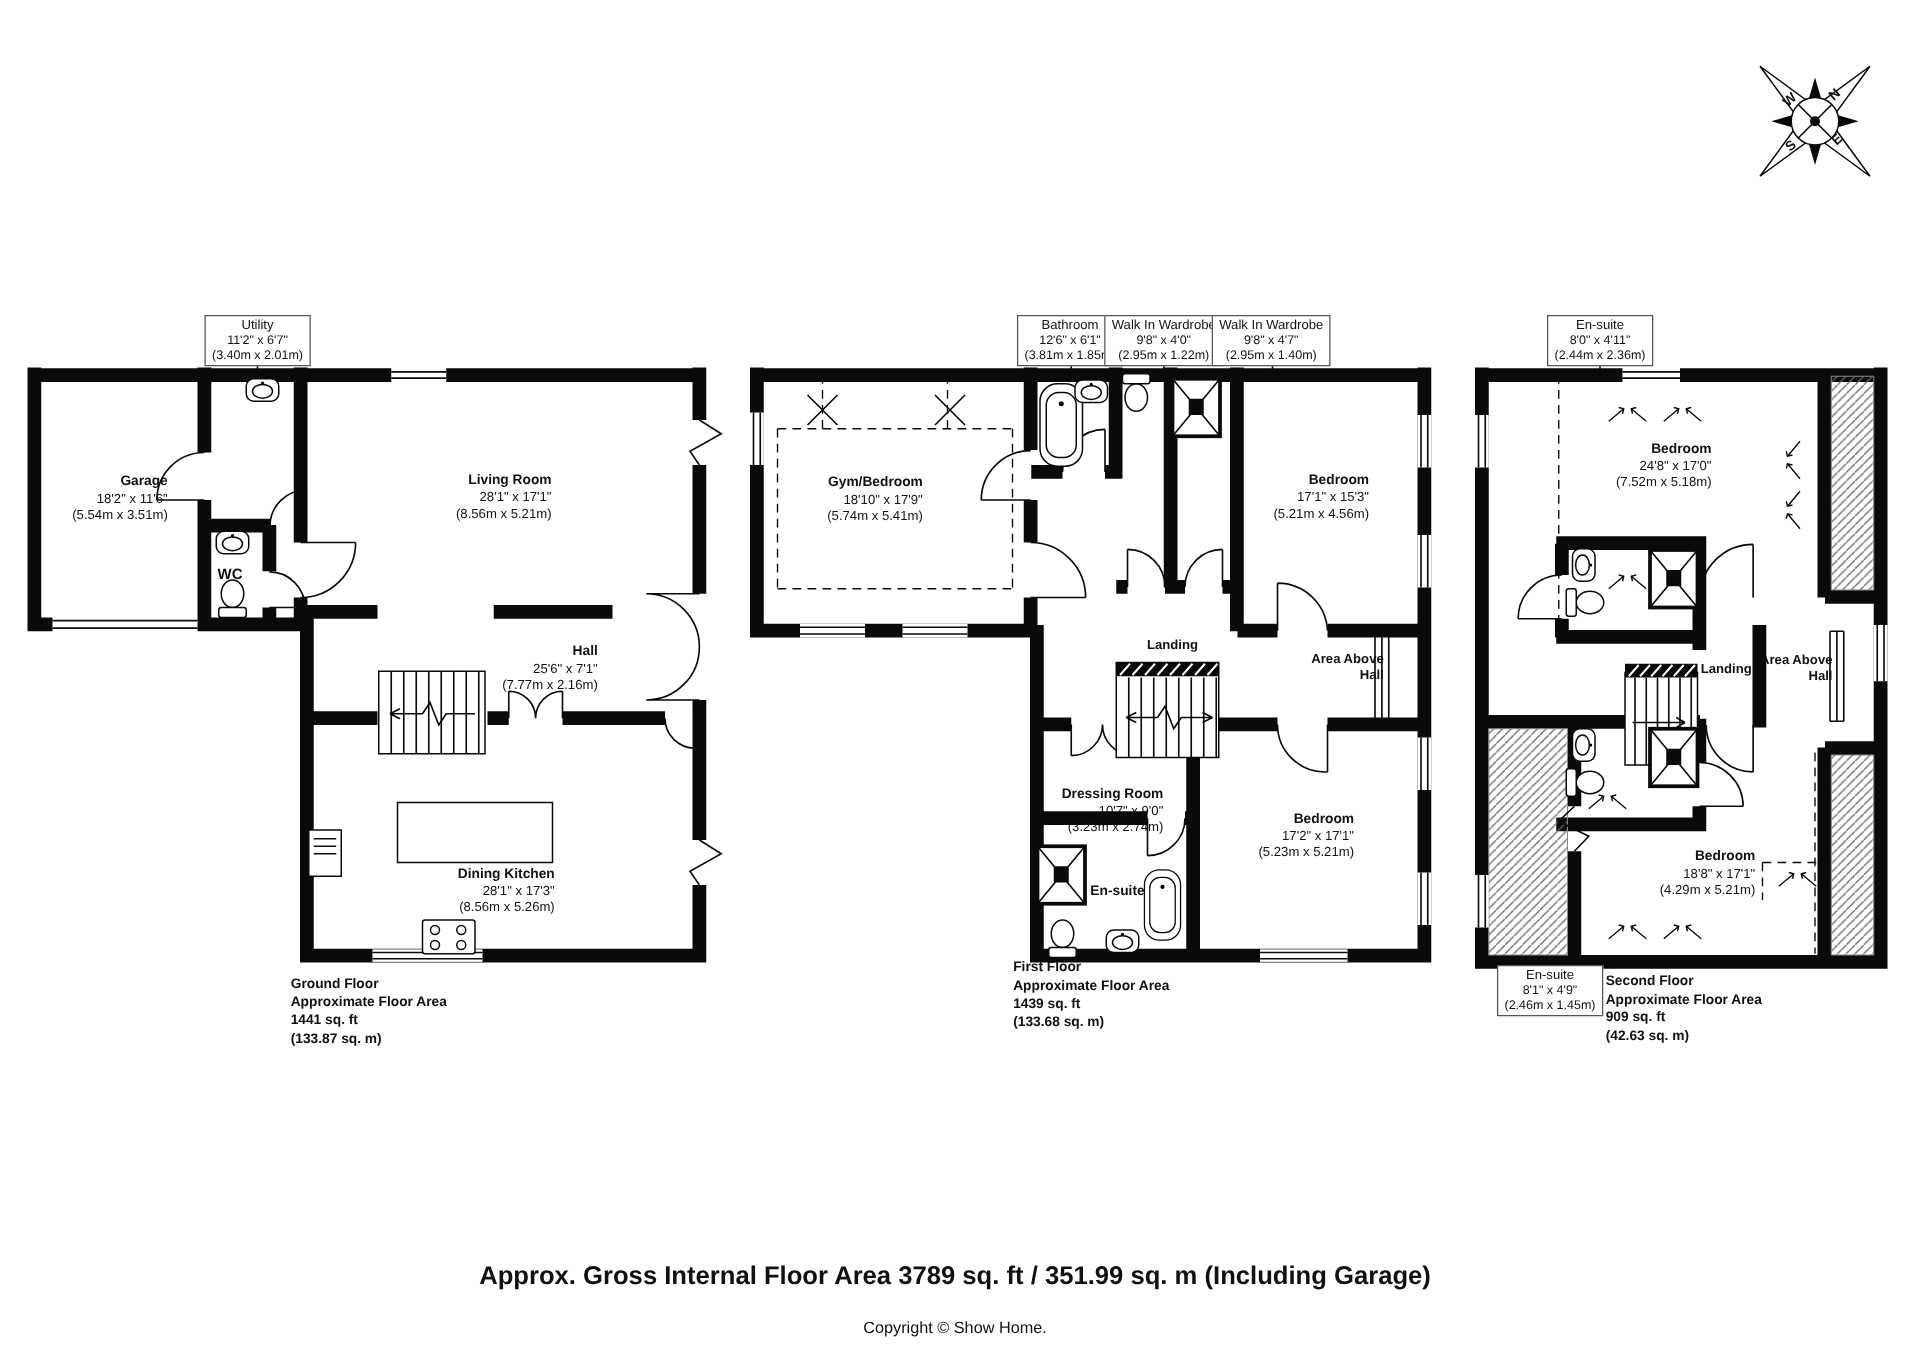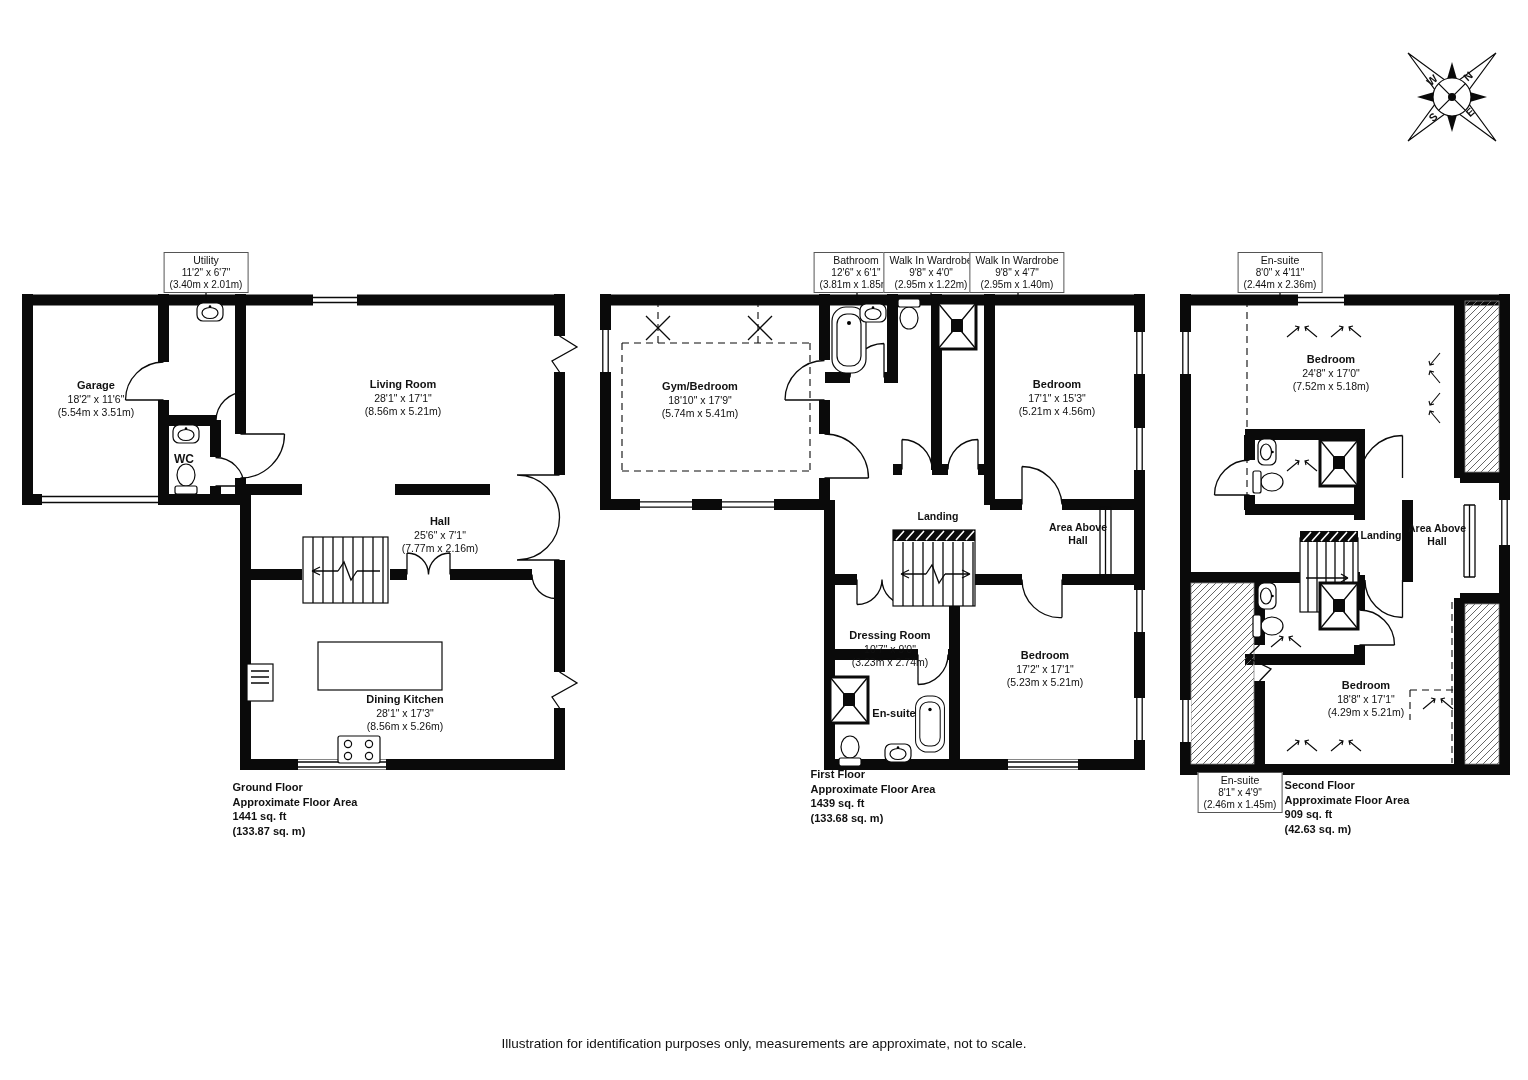--- a/index.html
+++ b/index.html
@@ -1,19 +1,19 @@
 <!DOCTYPE html>
 <html><head>
 <meta charset="utf-8">
 <style>
   html,body{margin:0;padding:0;background:#fff}
   .canvas{position:relative;width:1528px;height:1080px;background:#fff;overflow:hidden;
           font-family:"Liberation Sans",sans-serif;color:#111}
   .canvas svg{position:absolute;left:0;top:0}
-  .rl{position:absolute;transform:translateX(-50%);text-align:center;font-size:10.5px;
+  .rl{position:absolute;transform:translateX(-50%);text-align:right;font-size:10.5px;
       line-height:1.25;white-space:nowrap;z-index:2}
   .rl span{display:block}
   .rl .rn{font-weight:700;font-size:11px}
   .co{position:absolute;transform:translateX(-50%);border:1.6px solid #555;background:#fff;
       padding:1px 5px;text-align:center;font-size:10px;line-height:1.2;white-space:nowrap;z-index:3}
   .co span{display:block}
   .co .rn{font-weight:400;font-size:10.5px}
   .fa{position:absolute;transform:translateX(-50%);font-size:11px;
       font-weight:700;line-height:1.32;white-space:nowrap;z-index:2}
   .fa span{display:block}
@@ -369,15 +369,16 @@
   <span>8'1" x 4'9"</span>
   <span>(2.46m x 1.45m)</span>
 </div>
 <div class="fa" style="left:1347px;top:778px">
   <span>Second Floor</span>
   <span>Approximate Floor Area</span>
   <span>909 sq. ft</span>
   <span>(42.63 sq. m)</span>
 </div>
 
-<div class="footer f-sub" style="top:1036px">Illustration for identification purposes only, measurements are approximate, not to scale.</div>
+<div class="footer f-title" style="top:1009px">Approx. Gross Internal Floor Area 3789 sq. ft / 351.99 sq. m (Including Garage)</div>
+<div class="footer f-cr" style="top:1054px">Copyright © Show Home.</div>
 
 </div>
 
 </body></html>

